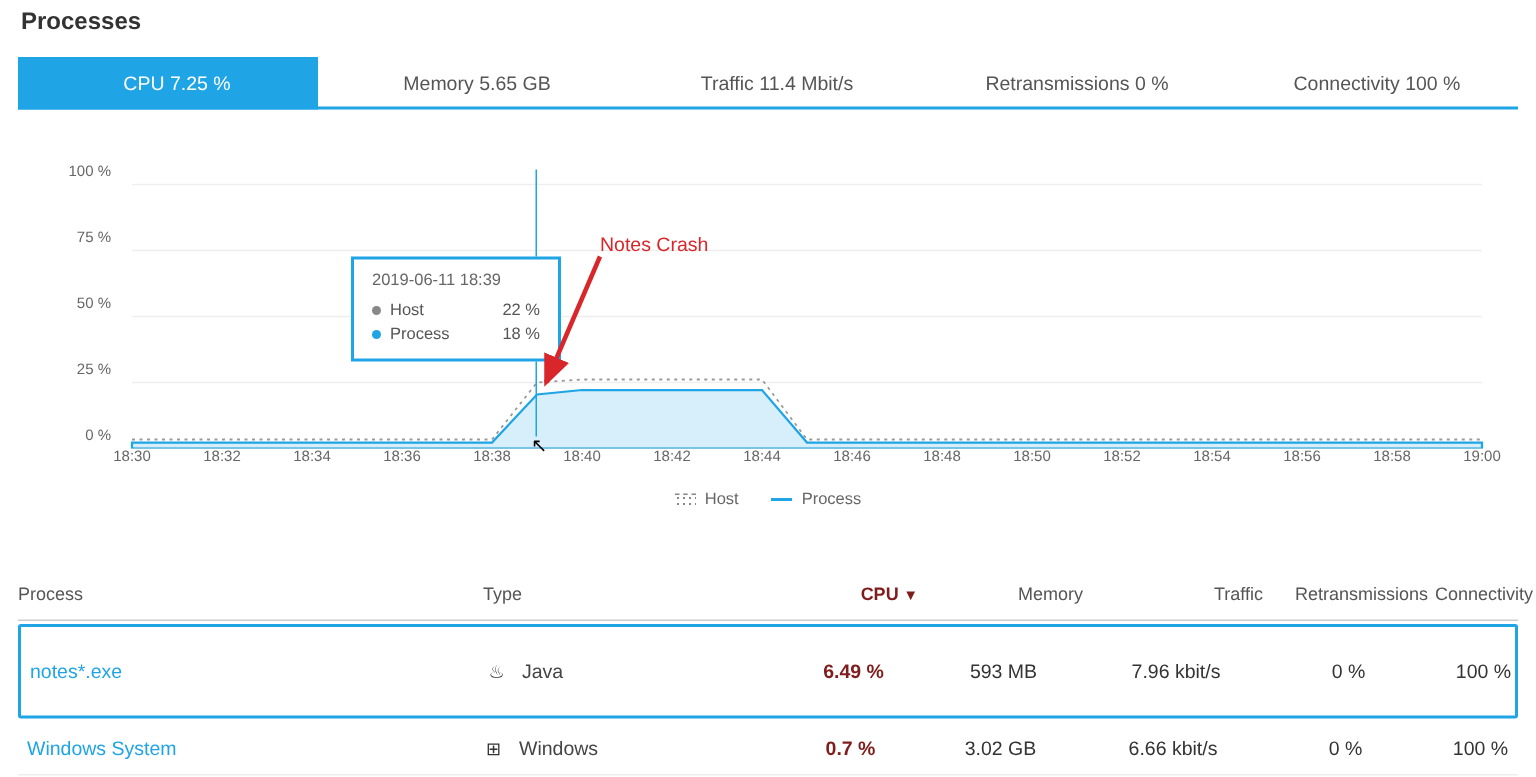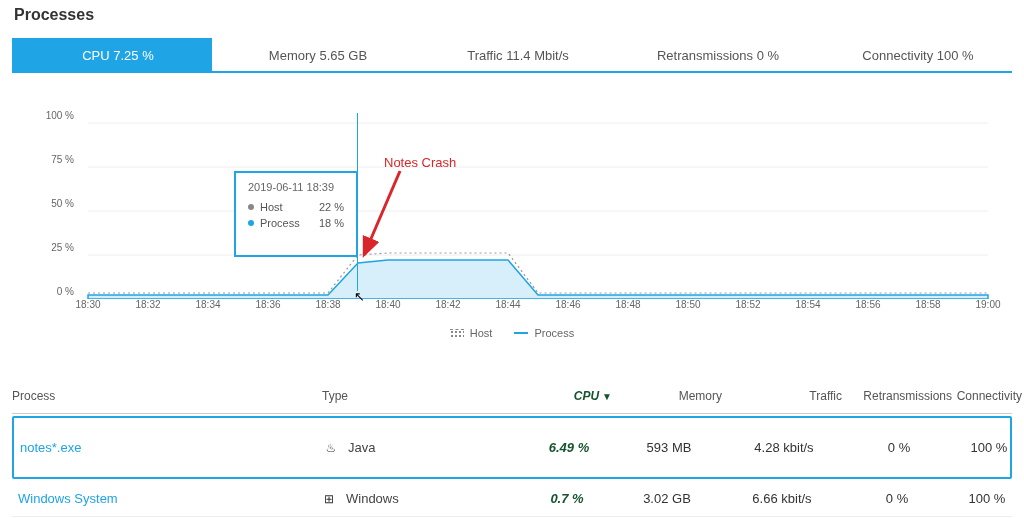--- a/index.html
+++ b/index.html
@@ -80,35 +80,35 @@
     border-top: 1px dashed #888;
   }
   .legend-process-swatch {
     width: 14px; height: 2px; display: inline-block;
     background: #1fa4e6;
   }
   .tooltip-box {
     position: absolute;
     border: 2px solid #1fa4e6;
     background: #fff;
-    padding: 8px 12px 26px 12px;
+    padding: 8px 12px 10px 12px;
     font-size: 11px;
     color: #555;
     left: 222px;
     top: 80px;
-    width: 124px;
+    width: 140px;
   }
   .tooltip-title { margin-bottom: 8px; color: #666; }
   .tooltip-row { display: flex; align-items: center; gap: 6px; margin-top: 4px; }
   .dot-host { width: 6px; height: 6px; border-radius: 50%; background: #888; }
   .dot-proc { width: 6px; height: 6px; border-radius: 50%; background: #1fa4e6; }
   .tt-val { margin-left: auto; }
   .annotation {
     position: absolute;
-    left: 372px;
+    left: 388px;
     top: 64px;
     color: #d9262a;
     font-size: 13px;
     text-align: center;
   }
   .arrow {
     position: absolute;
     left: 348px;
     top: 76px;
     pointer-events: none;
@@ -151,21 +151,21 @@
     border: 2px solid #1fa4e6;
     border-radius: 2px;
     padding: 22px 0;
     margin: 2px 0;
   }
   .trow .num { text-align: center; }
   .plink { color: #1fa4e6; cursor: pointer; padding-left: 6px; }
   .type-cell { display: flex; align-items: center; gap: 10px; color: #444; }
   .icon-slot { width: 14px; text-align: center; font-size: 12px; color: #333; }
   .sort-ind { font-size: 10px; margin-left: 3px; }
-  .bold { font-weight: 600; color: #14532d; font-style: italic; }
+  .bold { font-weight: 600; color: #7f1d1d; }
 </style>
 </head>
 <body>
 
 <div class="container">
   <h1 class="page-title">Processes</h1>
 
   <div class="tabs">
     <div class="tab active">CPU 7.25 %</div>
     <div class="tab underline">Memory 5.65 GB</div>
@@ -284,21 +284,21 @@
     </div>
 
     <div class="trow highlight">
       <div class="plink">notes*.exe</div>
       <div class="type-cell">
         <span class="icon-slot">♨</span>
         <span>Java</span>
       </div>
       <div class="num bold">6.49 %</div>
       <div class="num">593 MB</div>
-      <div class="num">4.28 kbit/s</div>
+      <div class="num">7.96 kbit/s</div>
       <div class="num">0 %</div>
       <div class="num">100 %</div>
     </div>
 
     <div class="trow">
       <div class="plink">Windows System</div>
       <div class="type-cell">
         <span class="icon-slot">⊞</span>
         <span>Windows</span>
       </div>

